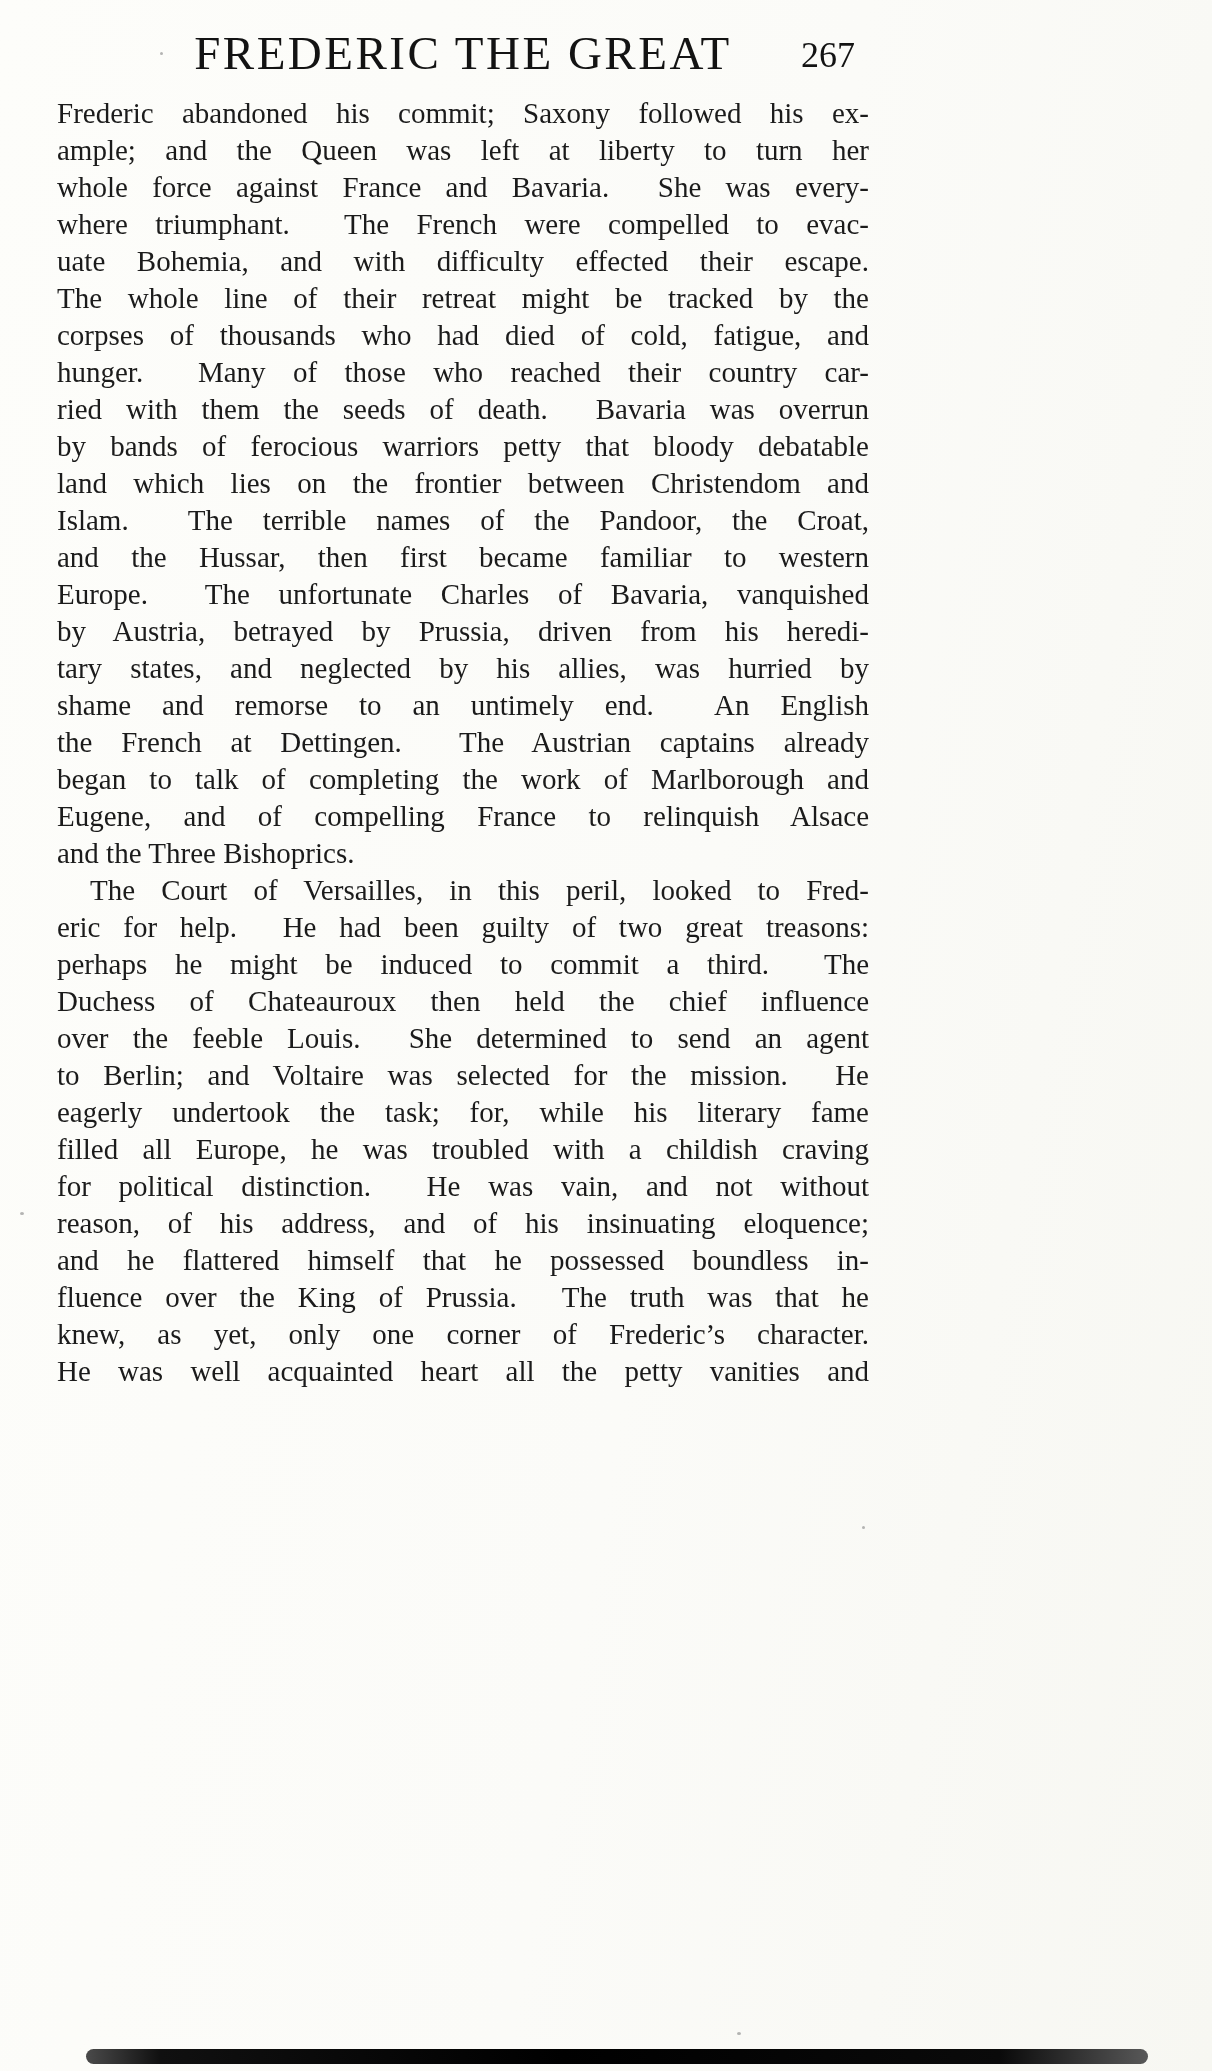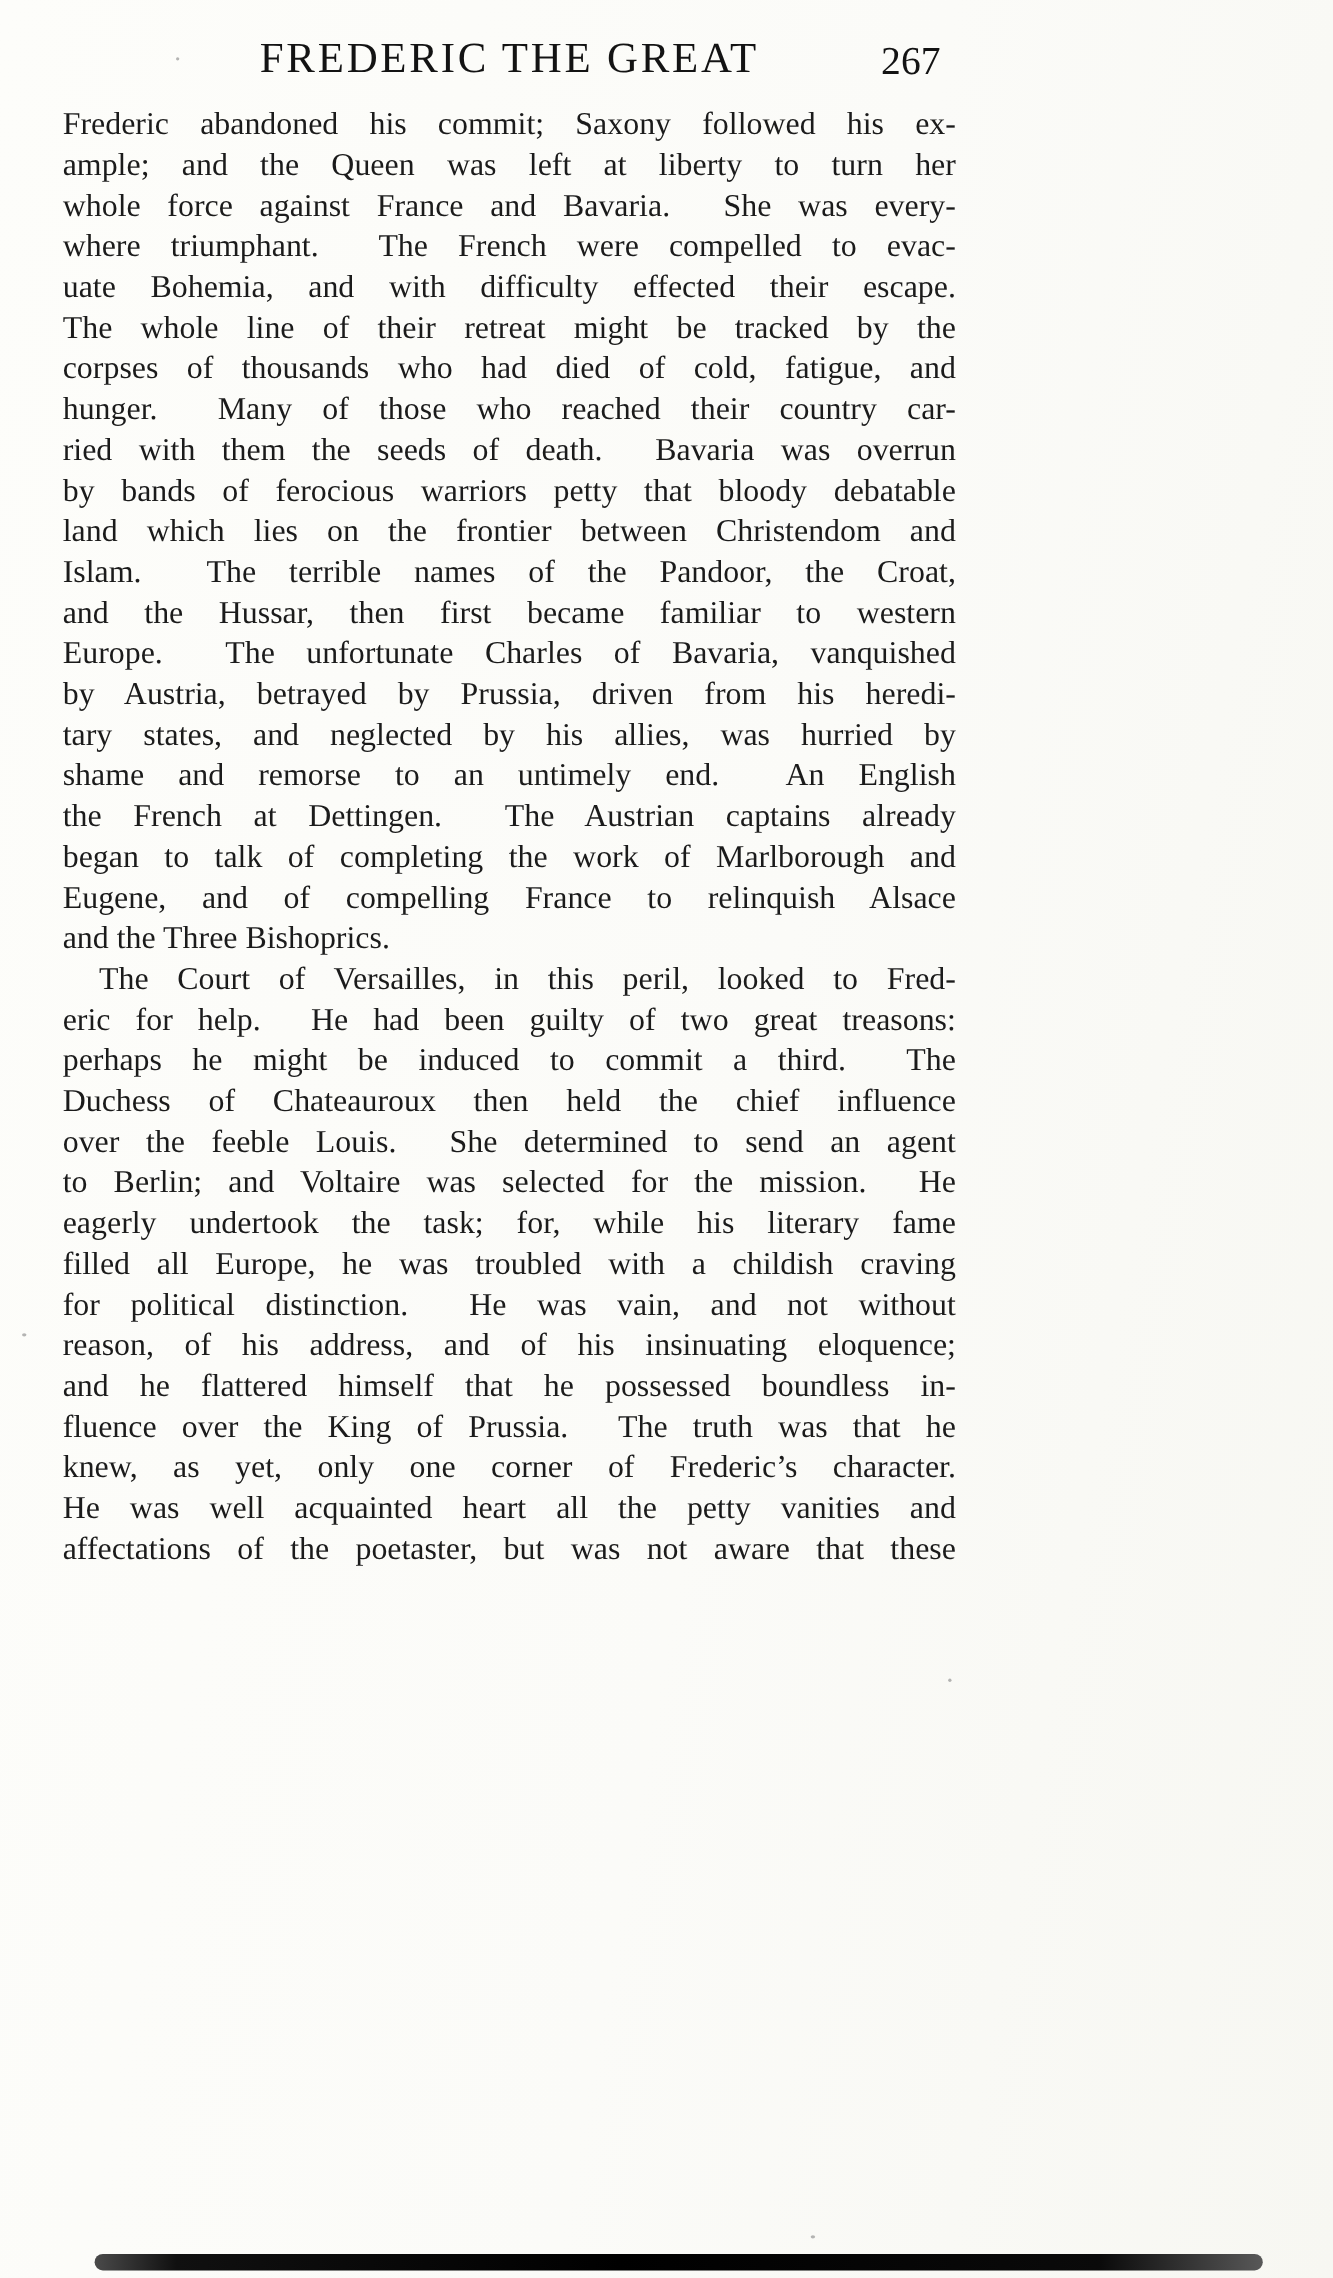--- a/index.html
+++ b/index.html
@@ -27,21 +27,21 @@
   }
   .page-header {
     position: relative;
     height: 48px;
   }
   .running-title {
     position: absolute;
     left: 50%;
     top: 0;
     transform: translateX(-50%);
-    font-size: 39px;
+    font-size: 47px;
     line-height: 46px;
     letter-spacing: 2.5px;
     white-space: nowrap;
     color: #131313;
   }
   .page-number {
     position: absolute;
     right: 14px;
     top: 3px;
     font-size: 36px;
@@ -127,21 +127,20 @@
           <div class="line">over the feeble Louis.&nbsp; She determined to send an agent</div>
           <div class="line">to Berlin; and Voltaire was selected for the mission.&nbsp; He</div>
           <div class="line">eagerly undertook the task; for, while his literary fame</div>
           <div class="line">filled all Europe, he was troubled with a childish craving</div>
           <div class="line">for political distinction.&nbsp; He was vain, and not without</div>
           <div class="line">reason, of his address, and of his insinuating eloquence;</div>
           <div class="line">and he flattered himself that he possessed boundless in-</div>
           <div class="line">fluence over the King of Prussia.&nbsp; The truth was that he</div>
           <div class="line">knew, as yet, only one corner of Frederic’s character.</div>
           <div class="line">He was well acquainted heart all the petty vanities and</div>
-          <div class="line">affectations of the poetaster, but was not aware that these</div>
         </div>
       </main>
   </div>
 
   <div class="speck speck-1"></div>
   <div class="speck speck-2"></div>
   <div class="speck speck-3"></div>
   <div class="speck speck-4"></div>
   <div class="scan-bar"></div>
 </div>

